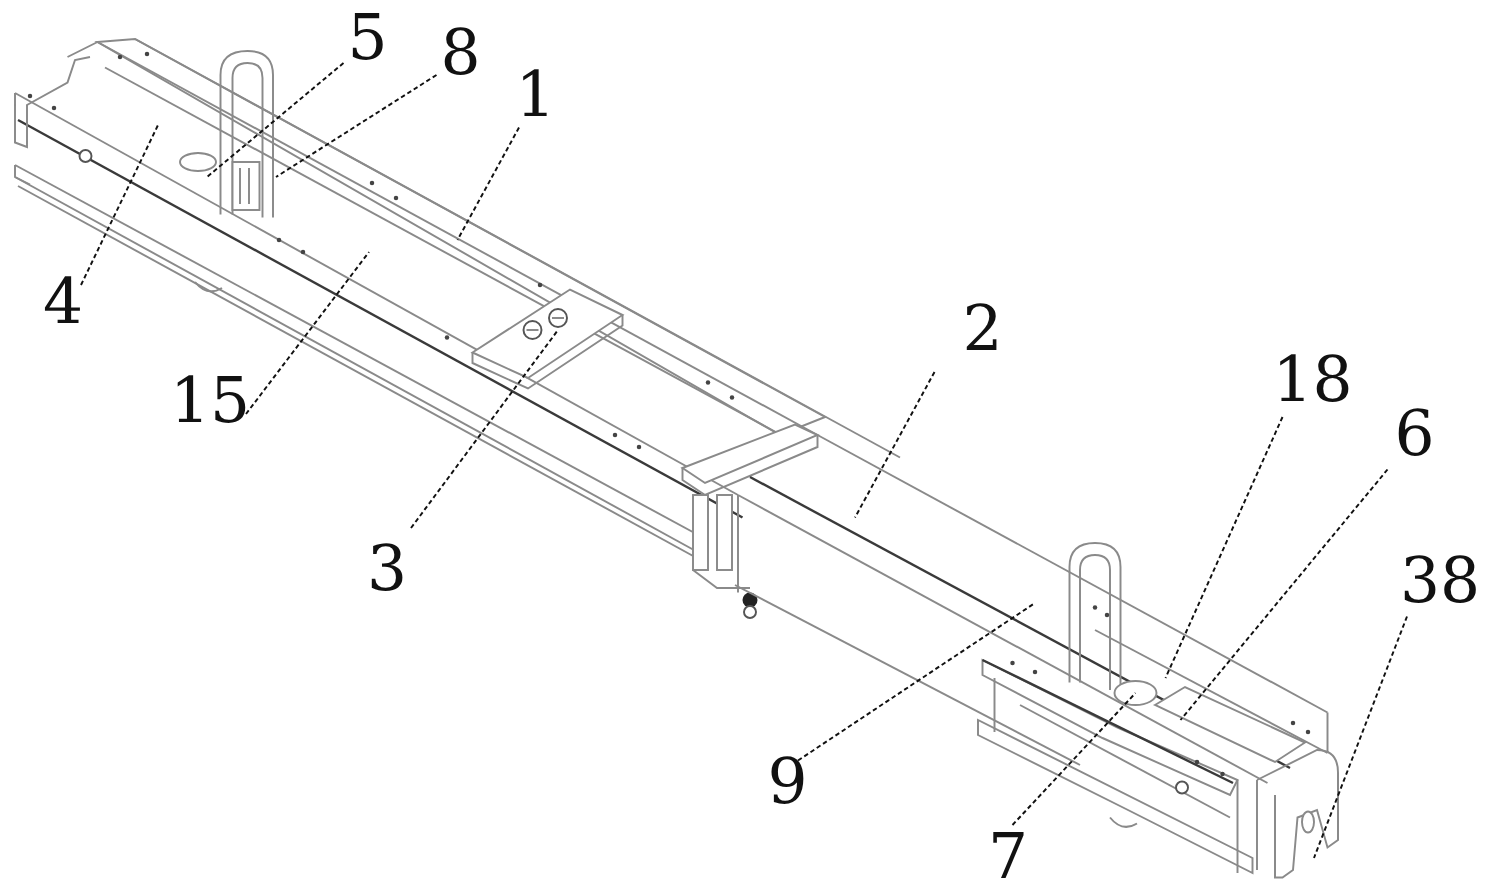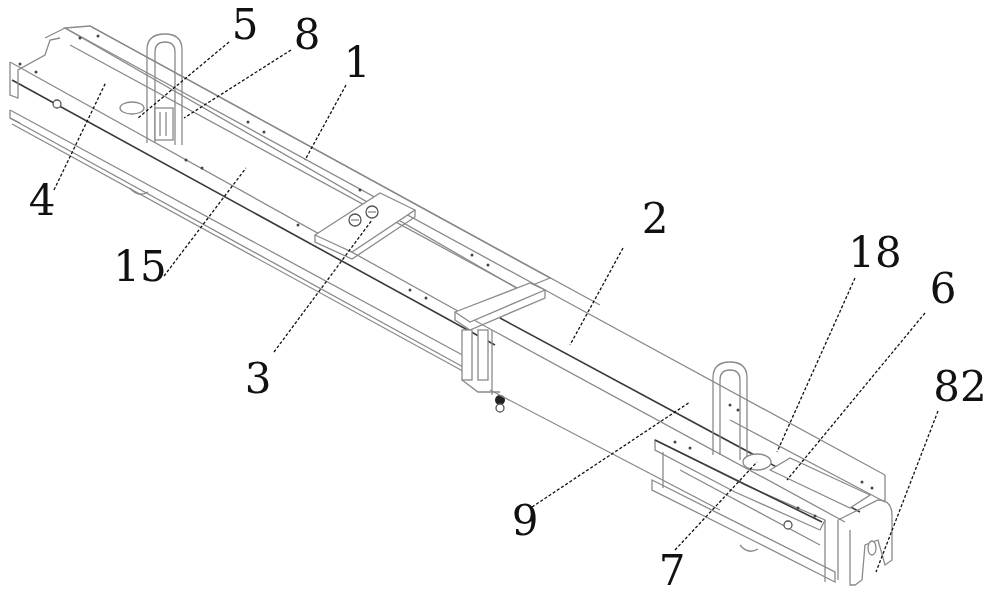--- a/index.html
+++ b/index.html
@@ -151,14 +151,14 @@
   <div class="label" style="left:655px; top:198px;">2</div>
   <div class="label" style="left:258px; top:358px;">3</div>
   <div class="label" style="left:42px;  top:180px;">4</div>
   <div class="label" style="left:245px; top:4px;">5</div>
   <div class="label" style="left:307px; top:14px;">8</div>
   <div class="label" style="left:525px; top:500px;">9</div>
   <div class="label" style="left:140px; top:246px;">15</div>
   <div class="label" style="left:875px; top:232px;">18</div>
   <div class="label" style="left:943px; top:268px;">6</div>
   <div class="label" style="left:672px; top:550px;">7</div>
-  <div class="label" style="left:960px; top:366px;">82</div>
+  <div class="label" style="left:960px; top:366px;">38</div>
 </div>
 
 </body></html>

